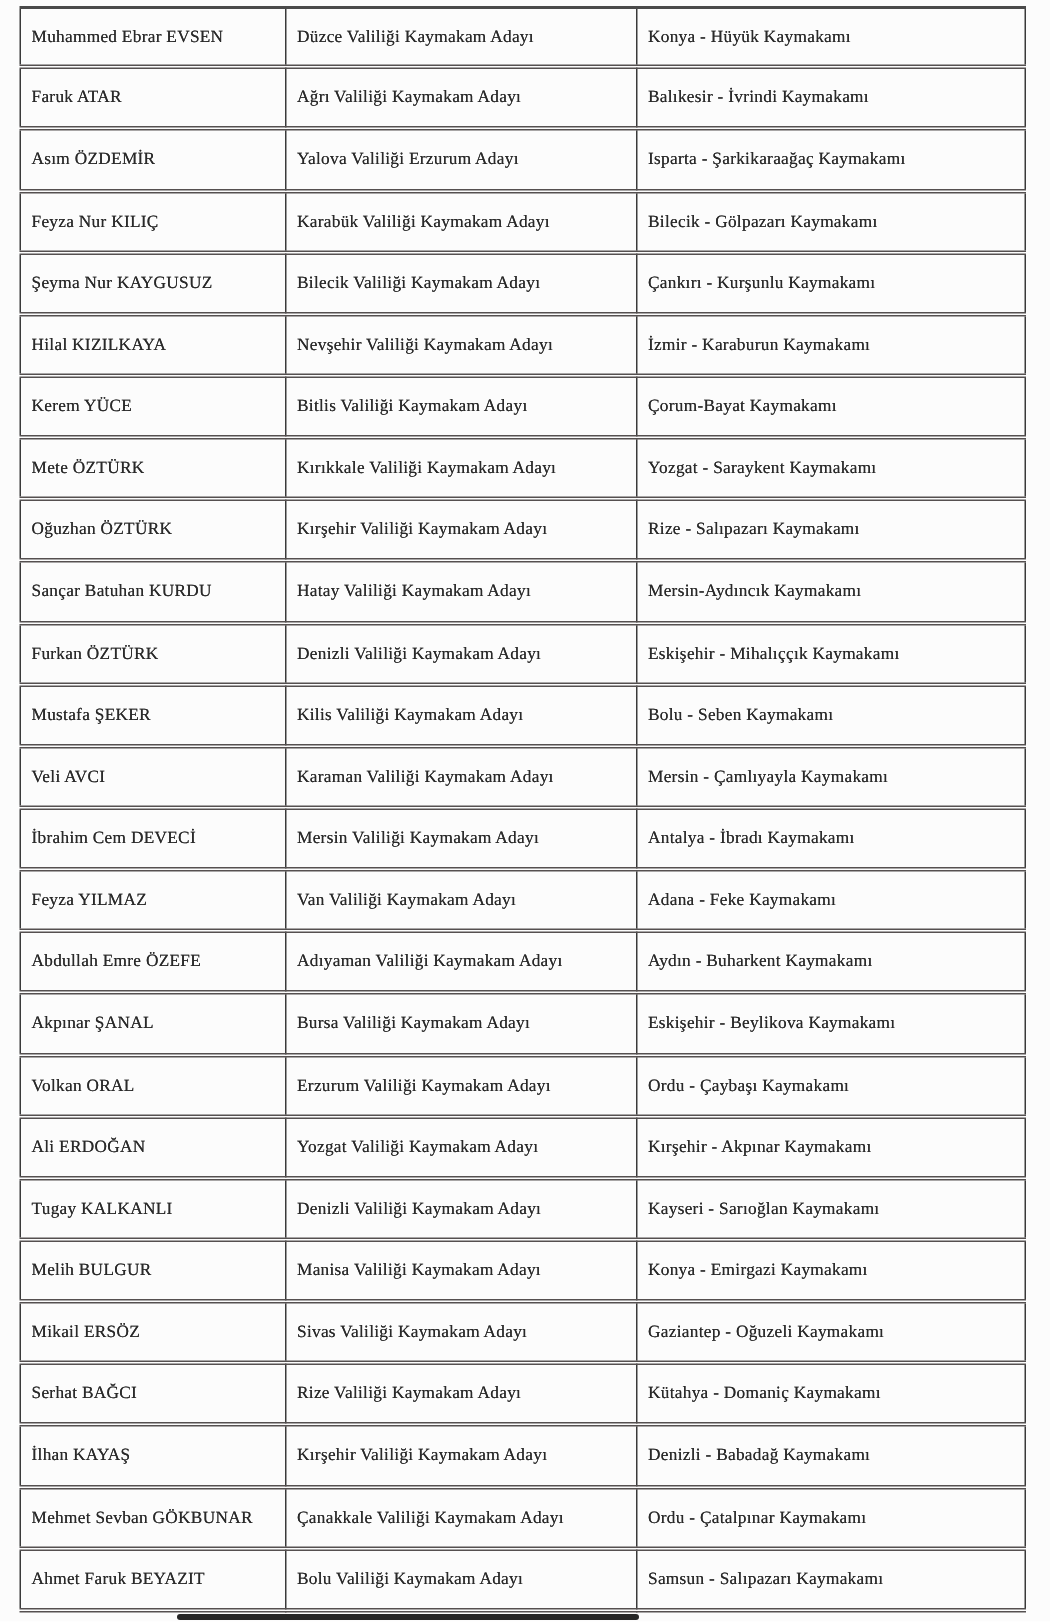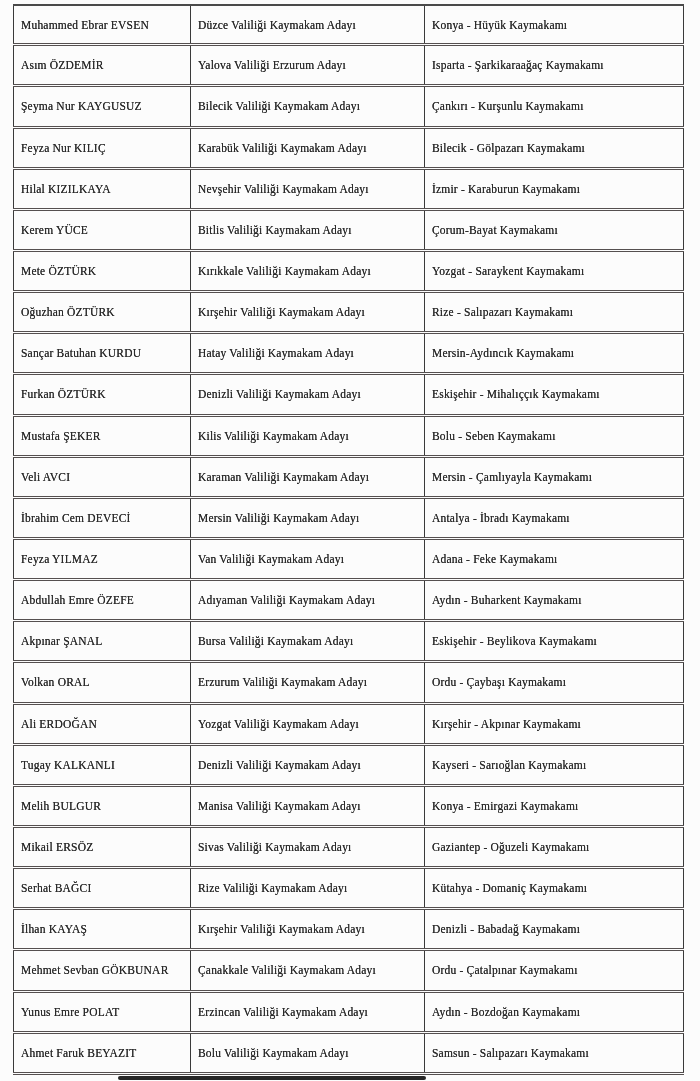--- a/index.html
+++ b/index.html
@@ -64,35 +64,40 @@
       <col class="c-duty">
       <col class="c-assign">
     </colgroup>
     <tbody>
         <tr>
           <td>Muhammed Ebrar EVSEN</td>
           <td>Düzce Valiliği Kaymakam Adayı</td>
           <td>Konya - Hüyük Kaymakamı</td>
         </tr>
         <tr>
+          <td>Faruk ATAR</td>
+          <td>Ağrı Valiliği Kaymakam Adayı</td>
+          <td>Balıkesir - İvrindi Kaymakamı</td>
+        </tr>
+        <tr>
           <td>Asım ÖZDEMİR</td>
           <td>Yalova Valiliği Erzurum Adayı</td>
           <td>Isparta - Şarkikaraağaç Kaymakamı</td>
         </tr>
         <tr>
+          <td>Feyza Nur KILIÇ</td>
+          <td>Karabük Valiliği Kaymakam Adayı</td>
+          <td>Bilecik - Gölpazarı Kaymakamı</td>
+        </tr>
+        <tr>
           <td>Şeyma Nur KAYGUSUZ</td>
           <td>Bilecik Valiliği Kaymakam Adayı</td>
           <td>Çankırı - Kurşunlu Kaymakamı</td>
         </tr>
         <tr>
-          <td>Feyza Nur KILIÇ</td>
-          <td>Karabük Valiliği Kaymakam Adayı</td>
-          <td>Bilecik - Gölpazarı Kaymakamı</td>
-        </tr>
-        <tr>
           <td>Hilal KIZILKAYA</td>
           <td>Nevşehir Valiliği Kaymakam Adayı</td>
           <td>İzmir - Karaburun Kaymakamı</td>
         </tr>
         <tr>
           <td>Kerem YÜCE</td>
           <td>Bitlis Valiliği Kaymakam Adayı</td>
           <td>Çorum-Bayat Kaymakamı</td>
         </tr>
         <tr>
@@ -177,25 +182,20 @@
         </tr>
         <tr>
           <td>İlhan KAYAŞ</td>
           <td>Kırşehir Valiliği Kaymakam Adayı</td>
           <td>Denizli - Babadağ Kaymakamı</td>
         </tr>
         <tr>
           <td>Mehmet Sevban GÖKBUNAR</td>
           <td>Çanakkale Valiliği Kaymakam Adayı</td>
           <td>Ordu - Çatalpınar Kaymakamı</td>
-        </tr>
-        <tr>
-          <td>Yunus Emre POLAT</td>
-          <td>Erzincan Valiliği Kaymakam Adayı</td>
-          <td>Aydın - Bozdoğan Kaymakamı</td>
         </tr>
         <tr>
           <td>Ahmet Faruk BEYAZIT</td>
           <td>Bolu Valiliği Kaymakam Adayı</td>
           <td>Samsun - Salıpazarı Kaymakamı</td>
         </tr>
       </tbody>
   </table>
   <div class="bottom-smudge"></div>
 </div>

